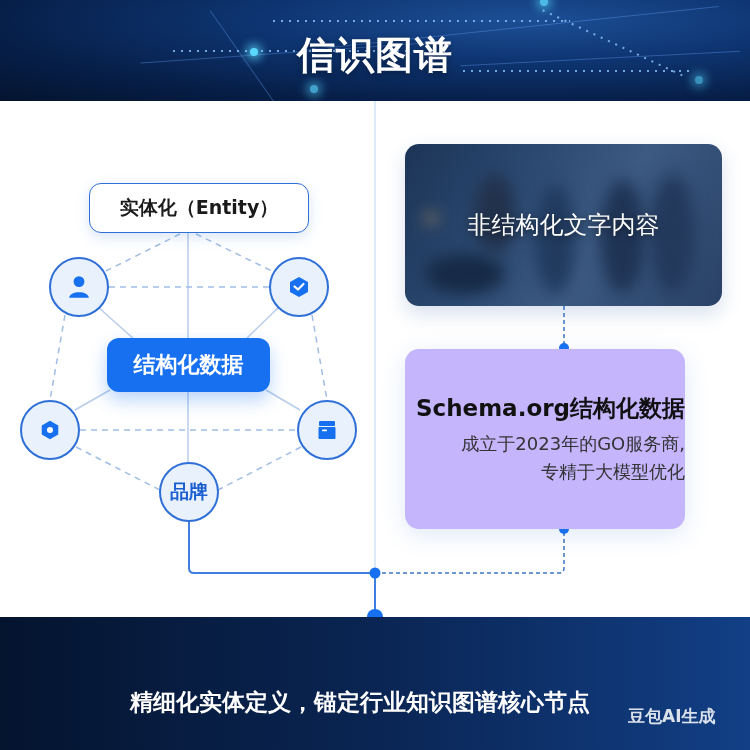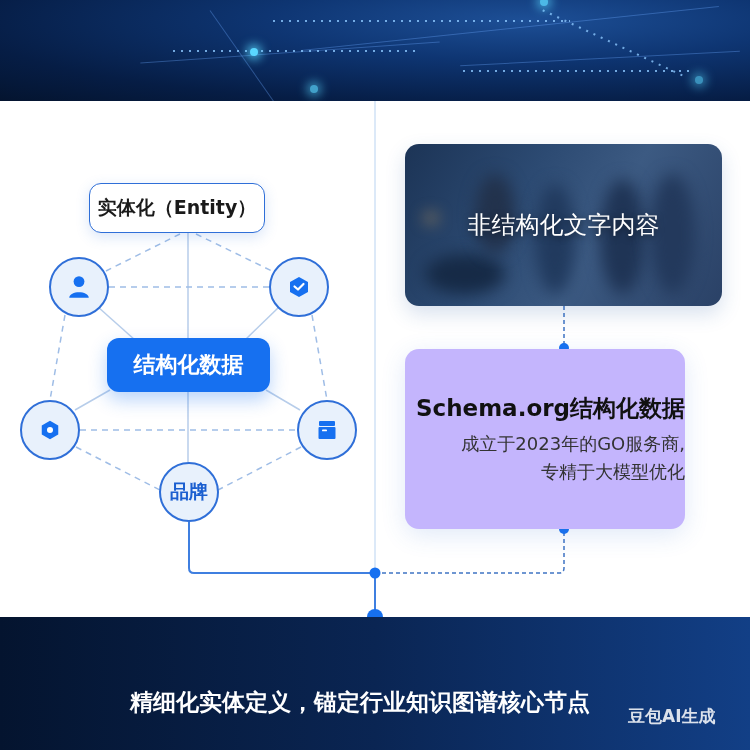--- a/index.html
+++ b/index.html
@@ -19,21 +19,21 @@
     color:#ffffff; font-size:38px; font-weight:bold; letter-spacing:1px;
     text-shadow:0 2px 6px rgba(0,0,0,0.4);
   }
 
   .content { position:absolute; left:0; top:101px; width:750px; height:516px; background:#ffffff; }
   .divider { position:absolute; left:374px; top:0; width:2px; height:470px; background:#dce9f8; }
 
   svg.links { position:absolute; left:0; top:0; width:750px; height:750px; pointer-events:none; }
 
   .entity-box {
-    position:absolute; left:89px; top:183px; width:176px; height:50px;
+    position:absolute; left:89px; top:183px; width:220px; height:50px;
     border:1.5px solid #2f6fd8; border-radius:12px; background:#fff;
     display:flex; align-items:center; justify-content:center;
     font-size:19px; color:#1a1a1a; font-weight:bold;
     box-shadow:0 4px 14px rgba(47,111,216,0.18);
   }
   .structured-box {
     position:absolute; left:107px; top:338px; width:163px; height:54px;
     background:#1670f0; border-radius:12px; color:#fff; font-size:22px; font-weight:bold;
     display:flex; align-items:center; justify-content:center;
     box-shadow:0 8px 18px rgba(22,112,240,0.3);
@@ -84,20 +84,21 @@
   <div class="grid-line" style="left:460px;top:58px;width:280px;transform:rotate(-3deg);"></div>
   <div class="grid-line" style="left:210px;top:10px;width:120px;transform:rotate(55deg);transform-origin:left;"></div>
   <div class="dots" style="left:170px;top:50px;width:250px;"></div>
   <div class="dots" style="left:270px;top:20px;width:300px;"></div>
   <div class="dots" style="left:460px;top:70px;width:230px;"></div>
   <div class="dots" style="left:540px;top:8px;width:160px;transform:rotate(25deg);transform-origin:left;"></div>
   <div class="glow" style="left:250px;top:48px;"></div>
   <div class="glow" style="left:310px;top:85px;opacity:0.7;"></div>
   <div class="glow" style="left:540px;top:-2px;opacity:0.8;"></div>
   <div class="glow" style="left:695px;top:76px;opacity:0.6;"></div>
+  <div class="title">信识图谱</div>
 </div>
 
 <div class="content">
   <div class="divider"></div>
 </div>
 
 <svg class="links" viewBox="0 0 750 750">
   <g stroke="#b7cdea" stroke-width="1.5" fill="none">
     <line x1="188" y1="233" x2="188" y2="462"></line>
     <line x1="98" y1="307" x2="135" y2="340"></line>

